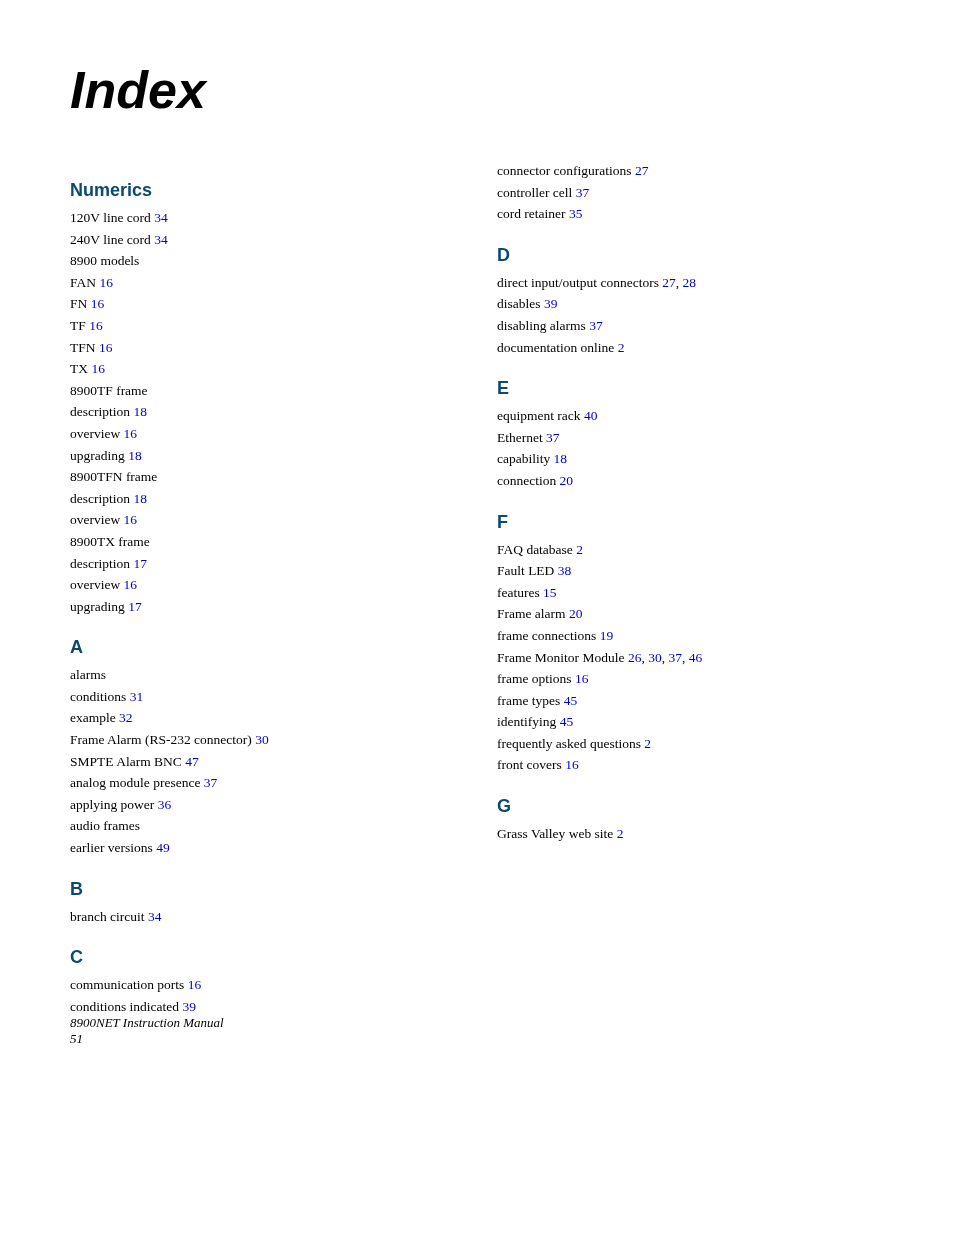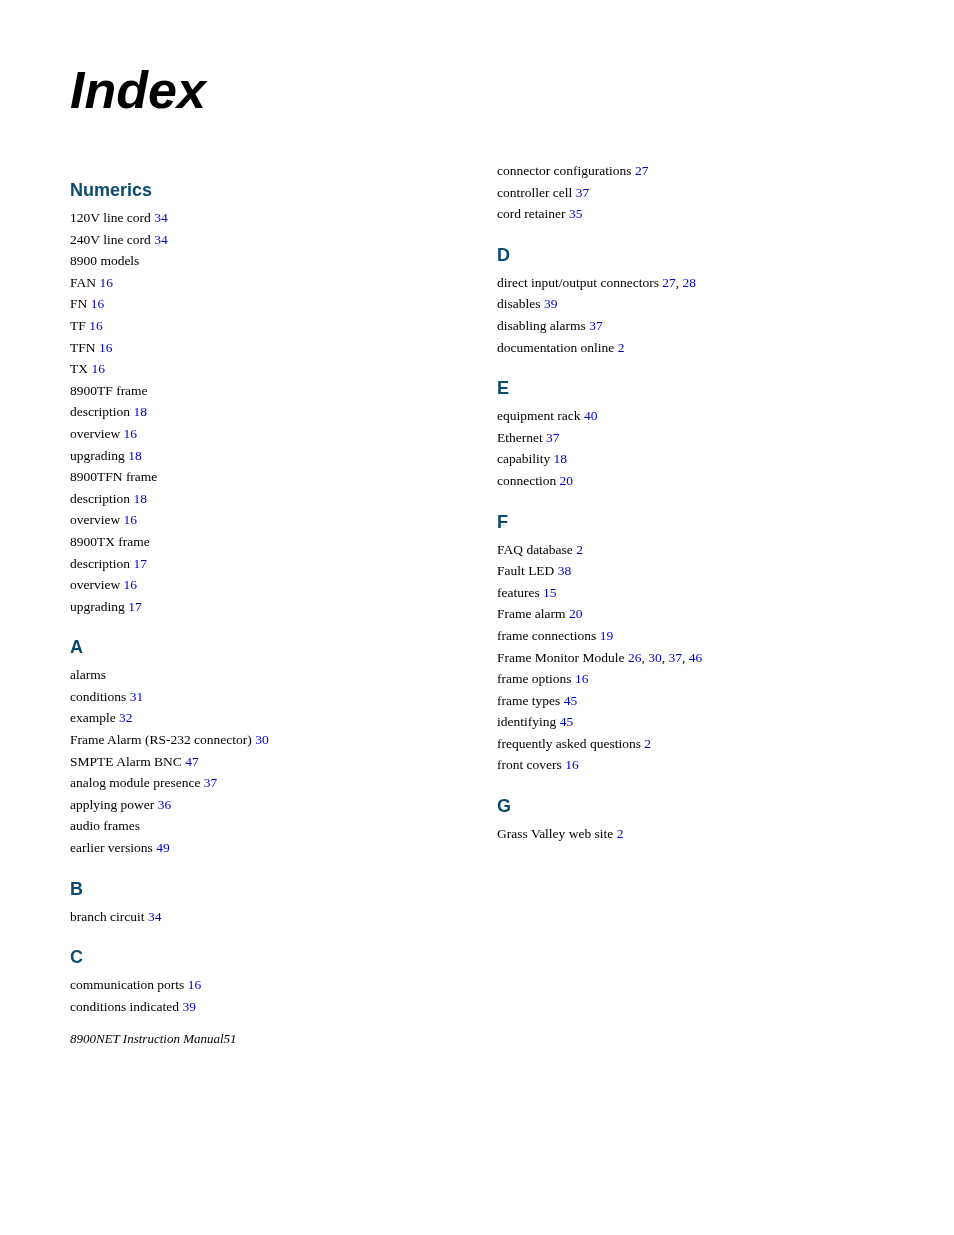--- a/index.html
+++ b/index.html
@@ -46,23 +46,25 @@
       color: #0000cc;
       text-decoration: none;
       text-align: right;
     }
     .footer {
       position: absolute;
       bottom: 30px;
       left: 70px;
       right: 70px;
       display: flex;
+      justify-content: space-between;
       font-style: italic;
       font-size: 13px;
       font-family: Georgia, serif;
+      flex-direction: column;
     }
   </style>
 </head>
 <body>
 
 <div class="page">
   <div class="page-title">Index</div>
 
   <div class="two-col">
 

